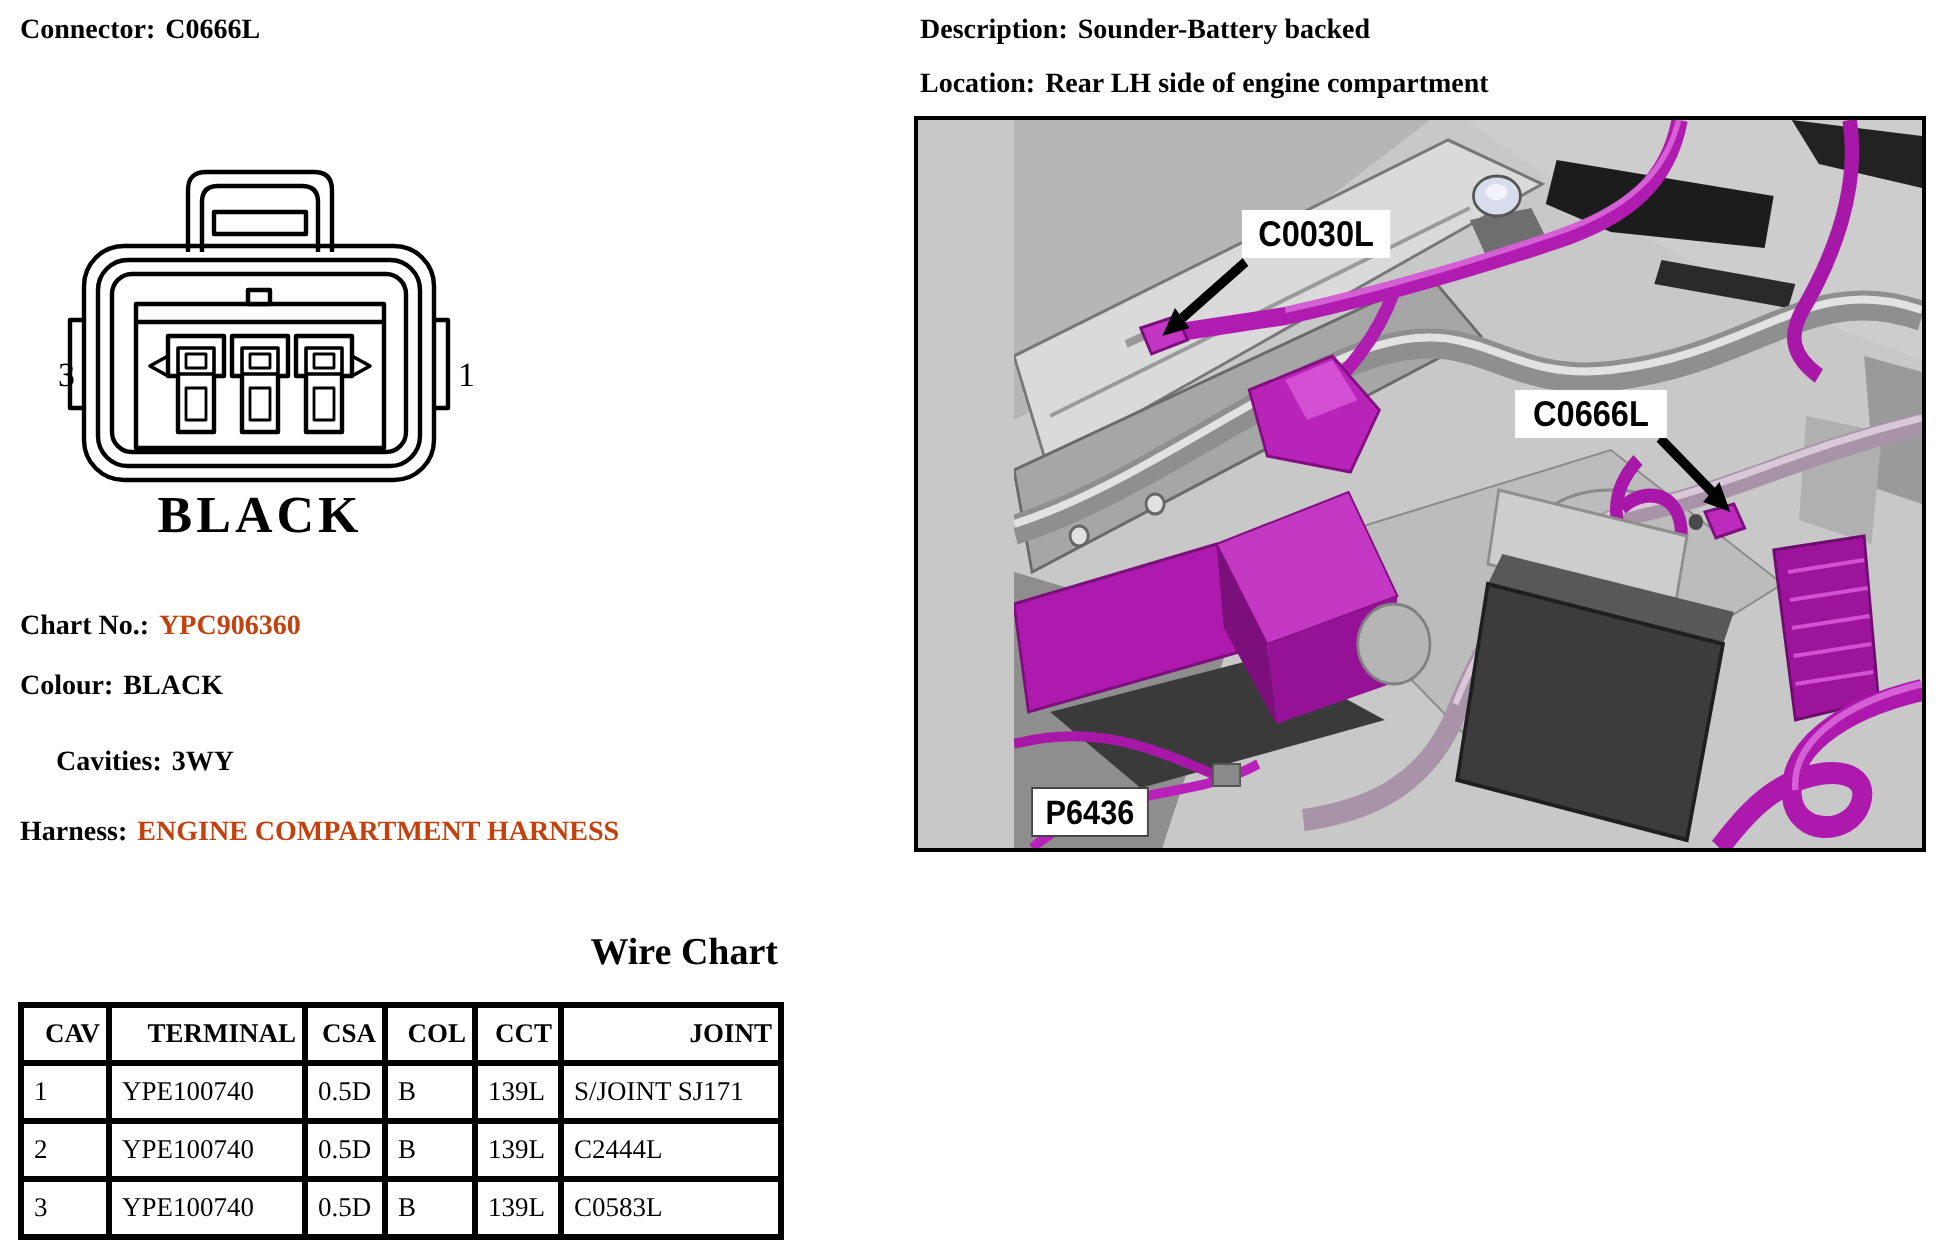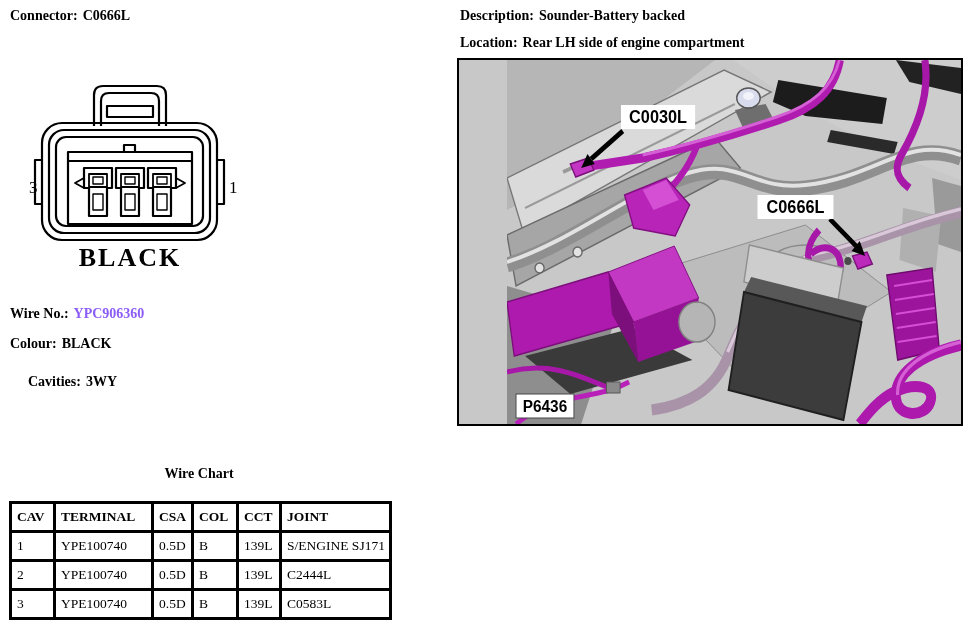--- a/index.html
+++ b/index.html
@@ -2,37 +2,37 @@
 <html><head>
 <meta charset="utf-8">
 <style>
   html,body { margin:0; padding:0; background:#fff; }
   .page {
     position:relative; width:970px; height:626px; background:#ffffff;
     font-family:"Liberation Serif", serif; color:#000; overflow:hidden;
   }
   .abs { position:absolute; white-space:nowrap; }
   .line { font-size:14px; font-weight:bold; }
-  .green { color:#8b5cf6; }
+  .green { color:#c2410c; }
   .hdr { font-size:14px; font-weight:bold; }
   .val { margin-left:5px; }
 
   .wire-title {
     position:absolute; left:9px; top:466px; width:380px;
-    text-align:center; font-size:14px; font-weight:bold;
+    text-align:right; font-size:19px; font-weight:bold;
   }
   table.wire {
     position:absolute; left:9px; top:501px; width:380px;
     border-collapse:collapse; table-layout:fixed; font-size:13.5px;
   }
   table.wire th, table.wire td {
     border:3px solid #000; padding:3px 3px 3px 5px; text-align:left;
     overflow:hidden; white-space:nowrap; height:20px;
   }
-  table.wire th { font-weight:bold; }
+  table.wire th { font-weight:bold;text-align:right; }
 
   .photo-frame {
     position:absolute; left:457px; top:58px; width:506px; height:368px;
     border:2px solid #000; box-sizing:border-box; background:#c8c8c8;padding-left:48px;
   }
   .photo-frame svg { display:block; width:100%; height:100%; }
 
   .conn-svg { position:absolute; left:26px; top:82px; }
 </style>
 </head>
@@ -85,27 +85,30 @@
       <rect x="127" y="92" width="18" height="13" stroke-width="1.8"></rect>
       <rect x="131" y="95" width="10" height="7" stroke-width="1.4"></rect>
       <rect x="131" y="112" width="10" height="16" stroke-width="1.4"></rect>
     </g>
     <text x="3" y="111" font-size="17" font-family="Liberation Serif, serif">3</text>
     <text x="203" y="111" font-size="17" font-family="Liberation Serif, serif">1</text>
     <text x="104" y="184" font-size="26" font-weight="600" letter-spacing="2" text-anchor="middle" font-family="Liberation Serif, serif">BLACK</text>
   </svg>
 
   <div class="abs line" style="left:10px; top:306px;">
-    <span>Wire No.:</span><span class="val green">YPC906360</span>
+    <span>Chart No.:</span><span class="val green">YPC906360</span>
   </div>
   <div class="abs line" style="left:10px; top:336px;">
     <span>Colour:</span><span class="val">BLACK</span>
   </div>
   <div class="abs line" style="left:28px; top:374px;">
     <span>Cavities:</span><span class="val">3WY</span>
+  </div>
+  <div class="abs line" style="left:10px; top:409px;">
+    <span>Harness:</span><span class="val green">ENGINE COMPARTMENT HARNESS</span>
   </div>
 
   <div class="photo-frame">
     <svg viewBox="0 0 502 364" preserveAspectRatio="none">
       <rect x="0" y="0" width="502" height="364" fill="#c8c8c8"></rect>
 
       <g>
 
         <polygon points="0,0 230,0 50,125 0,150" fill="#b6b6b6"></polygon>
         <polygon points="250,0 502,0 502,120 420,92 330,50" fill="#cdcdcd"></polygon>
@@ -219,21 +222,21 @@
         <th>JOINT</th>
       </tr>
     </thead>
     <tbody>
       <tr>
         <td>1</td>
         <td>YPE100740</td>
         <td>0.5D</td>
         <td>B</td>
         <td>139L</td>
-        <td>S/ENGINE SJ171</td>
+        <td>S/JOINT SJ171</td>
       </tr>
       <tr>
         <td>2</td>
         <td>YPE100740</td>
         <td>0.5D</td>
         <td>B</td>
         <td>139L</td>
         <td>C2444L</td>
       </tr>
       <tr>

